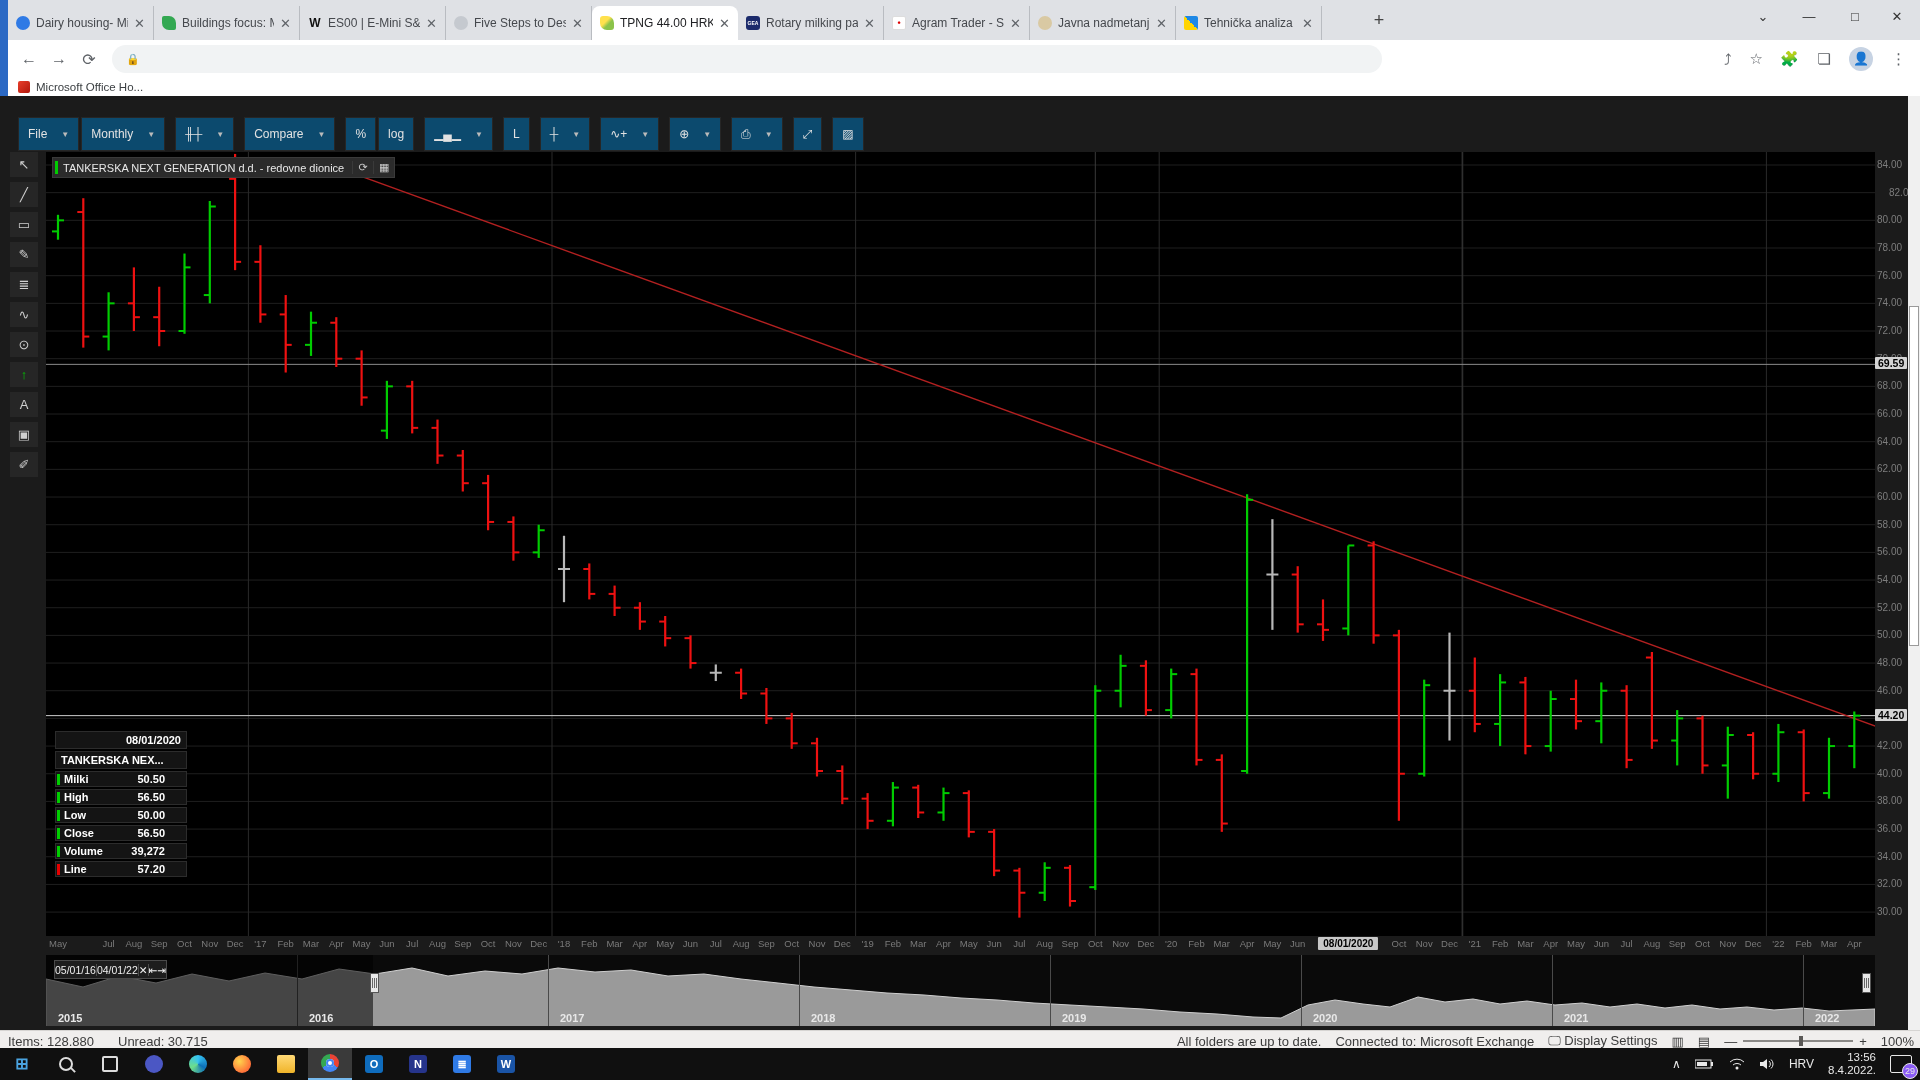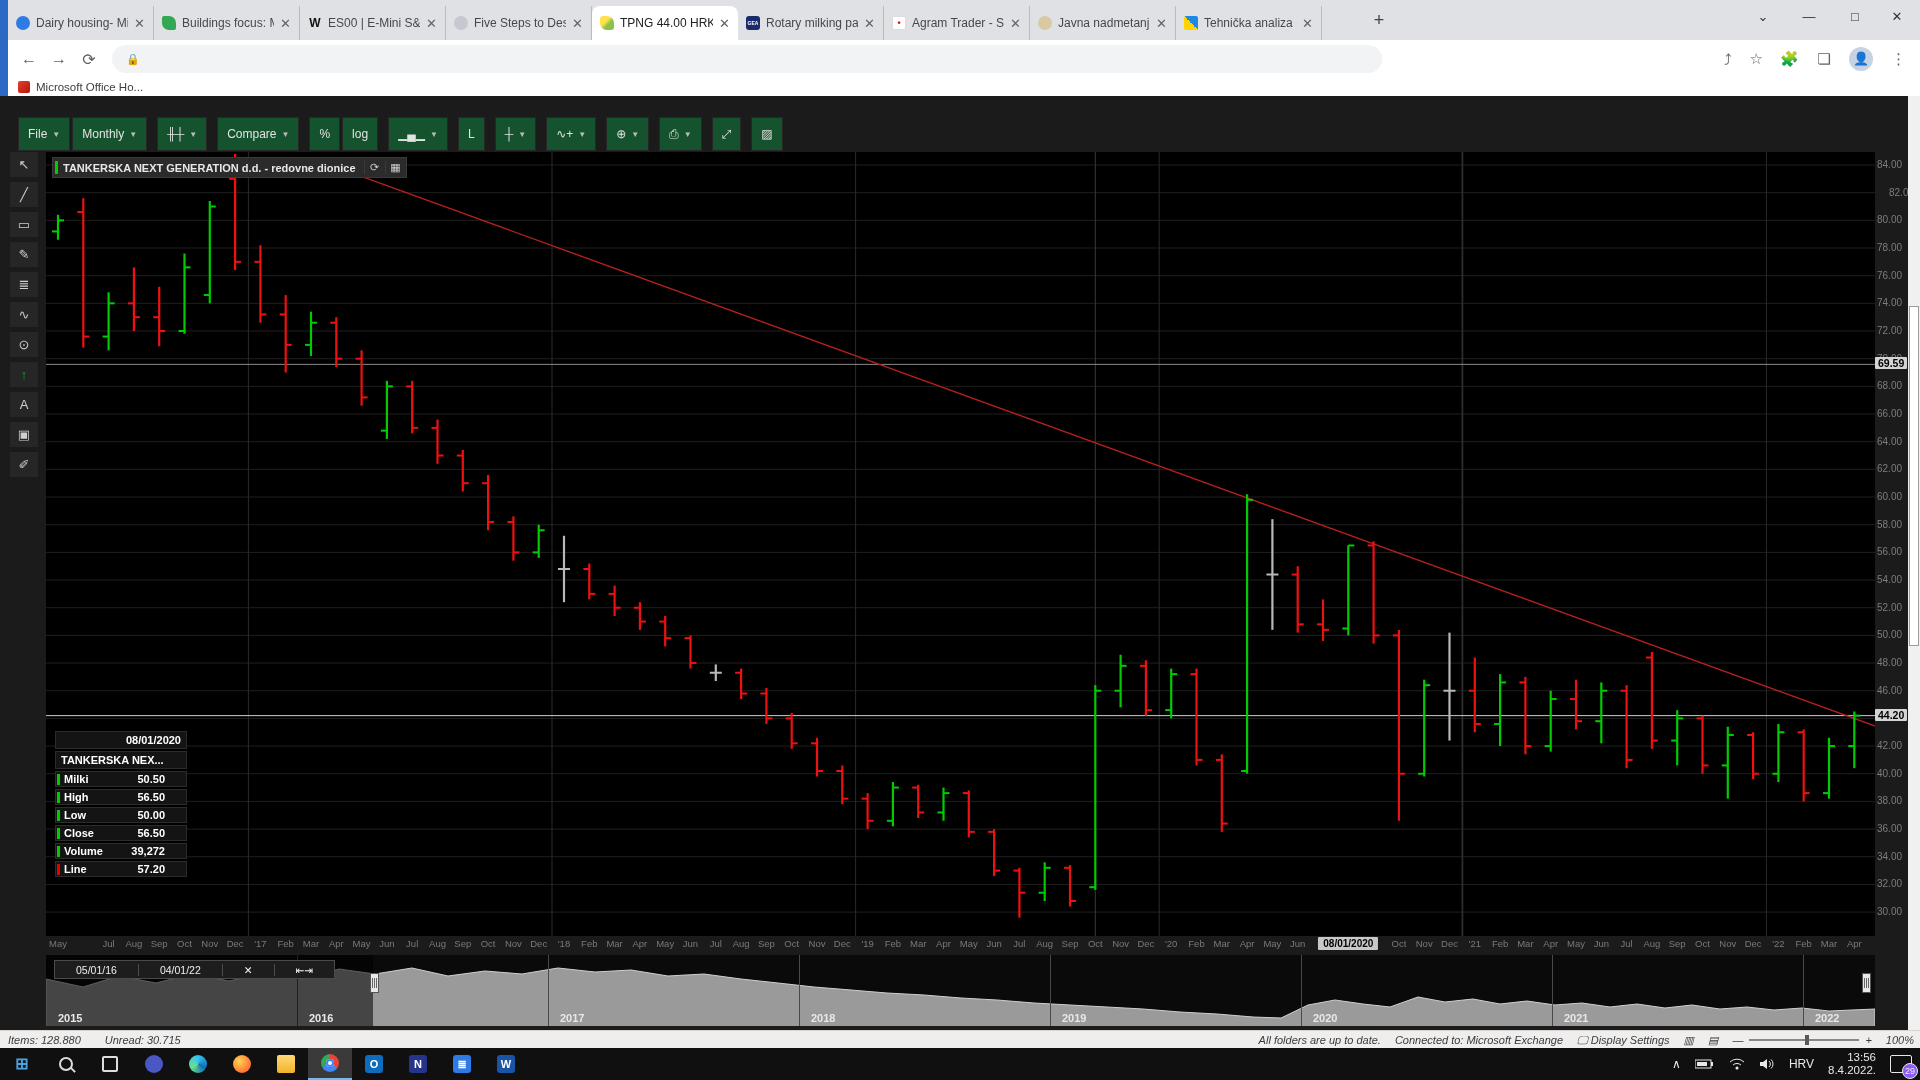--- a/index.html
+++ b/index.html
@@ -33,32 +33,32 @@
     display:flex;align-items:center;color:#202124;font-size:13px;}
   #omnibox .lock{margin:0 10px 0 14px;color:#5f6368;font-size:11px;}
   #url-actions{margin-left:auto;display:flex;gap:18px;margin-right:14px;color:#5f6368;font-size:15px;align-items:center;}
   #avatar{width:24px;height:24px;border-radius:50%;background:#c7d3e3;color:#51627a;text-align:center;line-height:24px;font-size:13px;}
   #bookmarks{left:8px;top:78px;width:1912px;height:18px;background:#fff;display:flex;align-items:center;
     font-size:11.5px;color:#3c4043;border-bottom:1px solid #e8eaed;}
   #office-ico{width:12px;height:12px;margin:0 6px 0 10px;background:linear-gradient(135deg,#e83f2b,#b1170b);border-radius:2px;}
   
   #page{left:8px;top:96px;width:1900px;height:934px;background:#1b1b1b;}
   #tt-toolbar{left:10px;top:21px;height:34px;display:flex;gap:2px;align-items:stretch;}
-  .ttb{background:#14532d;border:1px solid #262626;color:#e2e2e2;font-size:12px;display:flex;
-    align-items:center;gap:5px;padding:0 9px;}
+  .ttb{background:#0c4a6e;border:1px solid #262626;color:#e2e2e2;font-size:12px;display:flex;
+    align-items:center;gap:14px;padding:0 9px;}
   .ttb .car{font-size:8px;color:#bbb;}
   .ttb.gap{margin-left:8px;}
   
   #drawtools{left:2px;top:56px;width:34px;display:flex;flex-direction:column;gap:5px;}
   .dtool{width:28px;height:25px;background:#262626;color:#cfcfcf;font-size:13px;text-align:center;line-height:25px;}
   
   #chart-area{left:38px;top:56px;width:1829px;height:784px;background:#000;overflow:hidden;}
   #chart-title{left:44px;top:61px;height:19px;background:#2b2b2b;border:1px solid #3a3a3a;display:flex;align-items:center;z-index:5;}
   #chart-title .bar{width:3px;height:13px;background:#00cc00;margin:0 5px 0 2px;}
-  #chart-title .txt{color:#e8e8e8;font-weight:bold;font-size:11px;padding-right:8px;}
+  #chart-title .txt{color:#e8e8e8;font-weight:normal;font-size:11px;padding-right:8px;}
   #chart-title .cbtn{border-left:1px solid #3a3a3a;color:#ccc;font-size:11px;width:20px;text-align:center;}
   #price-axis{left:1867px;top:56px;width:33px;height:784px;background:#1b1b1b;}
   .ptick{position:absolute;left:2px;color:#7d7d7d;font-size:10px;}
   .pbadge{position:absolute;left:0px;background:#d4d4d4;color:#000;font-weight:bold;font-size:10.5px;padding:0 3px;border-radius:1px;z-index:4;}
   #time-axis{left:38px;top:840px;width:1829px;height:16px;background:#1b1b1b;}
   .mtick{position:absolute;top:2px;color:#7a7a7a;font-size:9.5px;transform:translateX(-50%);}
   #date-badge{position:absolute;top:1px;background:#c8c8c8;color:#000;font-weight:bold;font-size:10px;
     padding:1px 5px;transform:translateX(-50%);border-radius:1px;}
   
   #info-panel{left:47px;top:635px;width:132px;z-index:6;font-size:11px;}
@@ -71,28 +71,28 @@
   
   #navigator{left:38px;top:859px;width:1829px;height:71px;background:#0a0a0a;overflow:hidden;}
   #nav-dim{position:absolute;left:0;top:0;width:327px;height:71px;background:rgba(0,0,0,.55);z-index:3;}
   .nhandle{position:absolute;top:18px;width:7px;height:18px;background:#e8e8e8;border:1px solid #555;z-index:4;
     display:flex;justify-content:space-around;align-items:center;}
   .nhandle i{display:block;width:1px;height:10px;background:#666;}
   .nyear{position:absolute;bottom:2px;color:#e8e8e8;font-weight:bold;font-size:11px;z-index:3;}
   .nsep{position:absolute;top:0;width:1px;height:71px;background:#4a4a4a;z-index:2;}
   #nav-range{position:absolute;left:8px;top:5px;height:17px;background:#1d1d1d;border:1px solid #4a4a4a;
     display:flex;align-items:center;color:#eee;font-size:10.5px;z-index:5;}
-  #nav-range span{padding:0 21px;border-right:1px solid #4a4a4a;}
+  #nav-range span{padding:0 0;border-right:1px solid #4a4a4a;}
   #nav-range span:last-child{border-right:none;}
   
   #scrollbar{left:1908px;top:96px;width:12px;height:934px;background:#f0f0f0;}
   #scroll-thumb{position:absolute;left:1px;top:210px;width:10px;height:340px;background:#fff;border:1px solid #9a9a9a;box-sizing:border-box;}
   
-  #statusbar{left:0;top:1030px;width:1920px;height:18px;background:#f0eeed;color:#3b3b3b;font-size:11px;
-    display:flex;align-items:center;border-top:1px solid #d6d4d2;font-style:italic;}
+  #statusbar{left:0;top:1030px;width:1920px;height:18px;background:#f0eeed;color:#3b3b3b;font-size:13px;
+    display:flex;align-items:flex-end;border-top:1px solid #d6d4d2;}
   #statusbar .sl{margin-left:8px;}
   #statusbar .right{margin-left:auto;display:flex;align-items:center;gap:14px;margin-right:6px;}
   #zoom-slider{display:flex;align-items:center;gap:6px;}
   #zoom-track{width:110px;height:2px;background:#8a8886;position:relative;}
   #zoom-knob{position:absolute;left:56px;top:-4px;width:4px;height:10px;background:#5b5957;}
   
   #taskbar{left:0;top:1048px;width:1920px;height:32px;background:#101010;display:flex;align-items:center;}
   .tb-slot{width:44px;height:32px;display:flex;align-items:center;justify-content:center;}
   .tb-slot.active{background:#3a3a3a;border-bottom:2px solid #76b9ed;box-sizing:border-box;}
   .tbi{width:18px;height:18px;border-radius:3px;color:#fff;font-size:11px;line-height:18px;text-align:center;font-weight:bold;}

